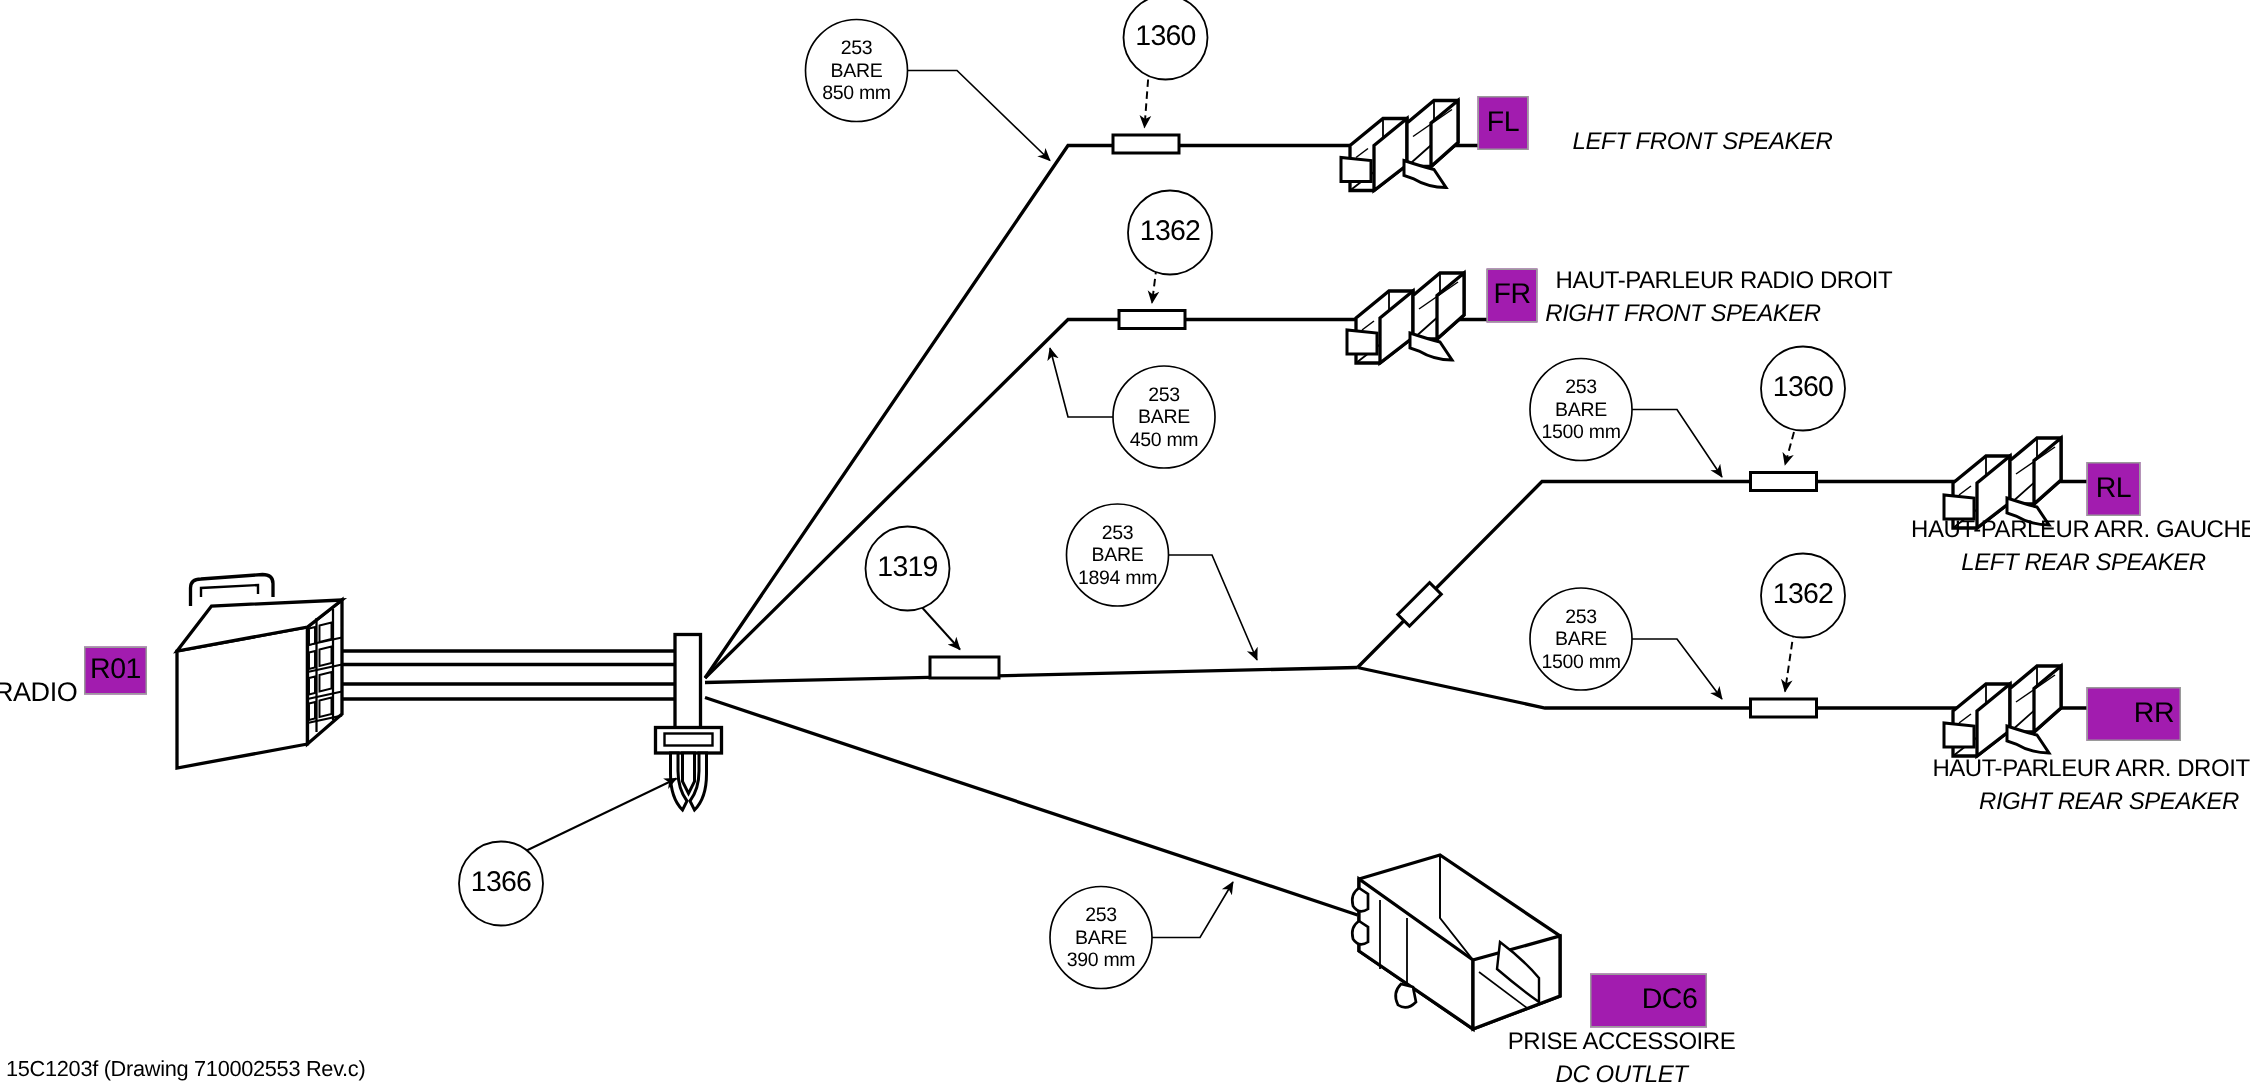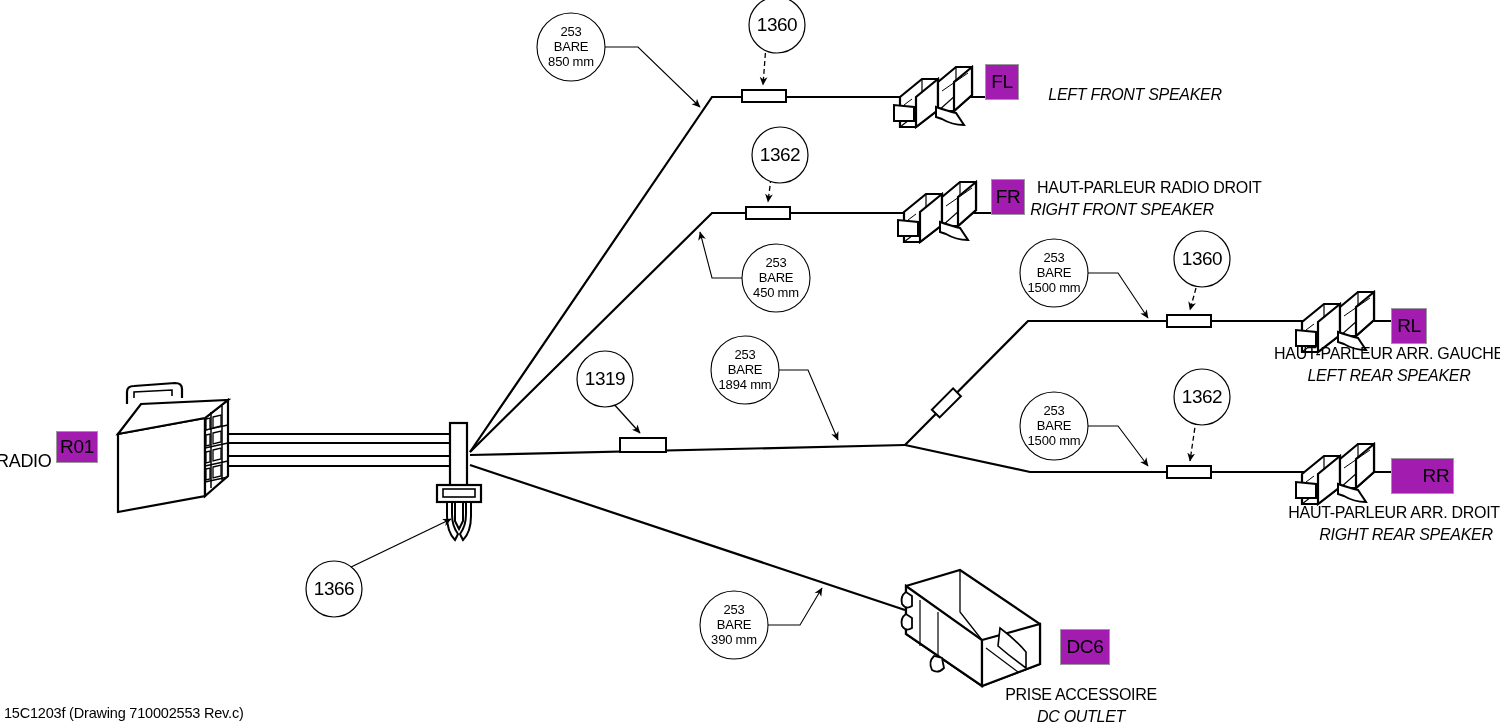--- a/index.html
+++ b/index.html
@@ -215,21 +215,21 @@
 <div class="txt lab-en ctr" style="left:1122px;top:201px;">RIGHT FRONT SPEAKER</div>
 
 <div class="idbox" style="left:1391px;top:308px;width:34px;height:34px;">RL</div>
 <div class="txt lab-fr ctr" style="left:1389px;top:345px;">HAUT-PARLEUR ARR. GAUCHE</div>
 <div class="txt lab-en ctr" style="left:1389px;top:367px;">LEFT REAR SPEAKER</div>
 
 <div class="idbox" style="left:1391px;top:458px;width:34px;height:34px;padding-left:27px;">RR</div>
 <div class="txt lab-fr ctr" style="left:1394px;top:504px;">HAUT-PARLEUR ARR. DROIT</div>
 <div class="txt lab-en ctr" style="left:1394px;top:526px;margin-left:12px;">RIGHT REAR SPEAKER</div>
 
-<div class="idbox" style="left:1060px;top:629px;width:48px;height:34px;">DC6</div>
+<div class="idbox" style="left:1060px;top:649px;width:48px;height:34px;padding-left:28px;">DC6</div>
 <div class="txt lab-fr ctr" style="left:1081px;top:686px;">PRISE ACCESSOIRE</div>
 <div class="txt lab-en ctr" style="left:1081px;top:708px;">DC OUTLET</div>
 
 <div class="cal-num" style="left:747px;top:14px;width:60px;">1360</div>
 <div class="cal-num" style="left:750px;top:144px;width:60px;">1362</div>
 <div class="cal-num" style="left:575px;top:368px;width:60px;">1319</div>
 <div class="cal-num" style="left:1172px;top:248px;width:60px;">1360</div>
 <div class="cal-num" style="left:1172px;top:386px;width:60px;">1362</div>
 <div class="cal-num" style="left:304px;top:578px;width:60px;">1366</div>
 

